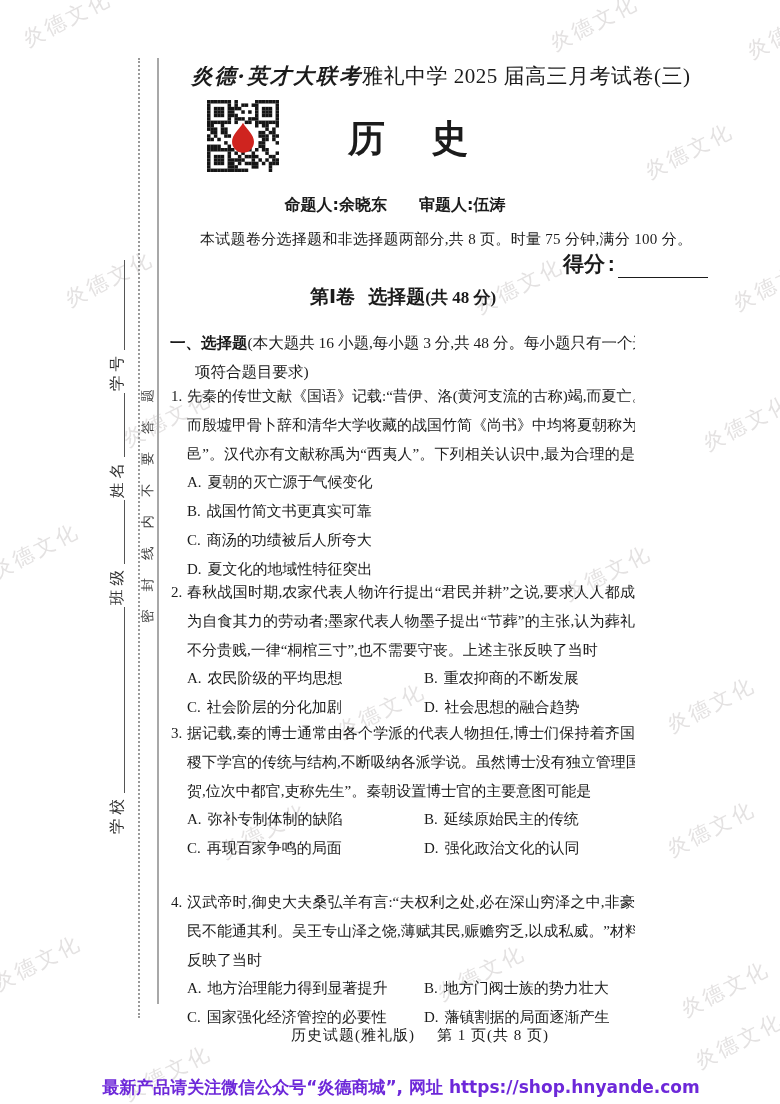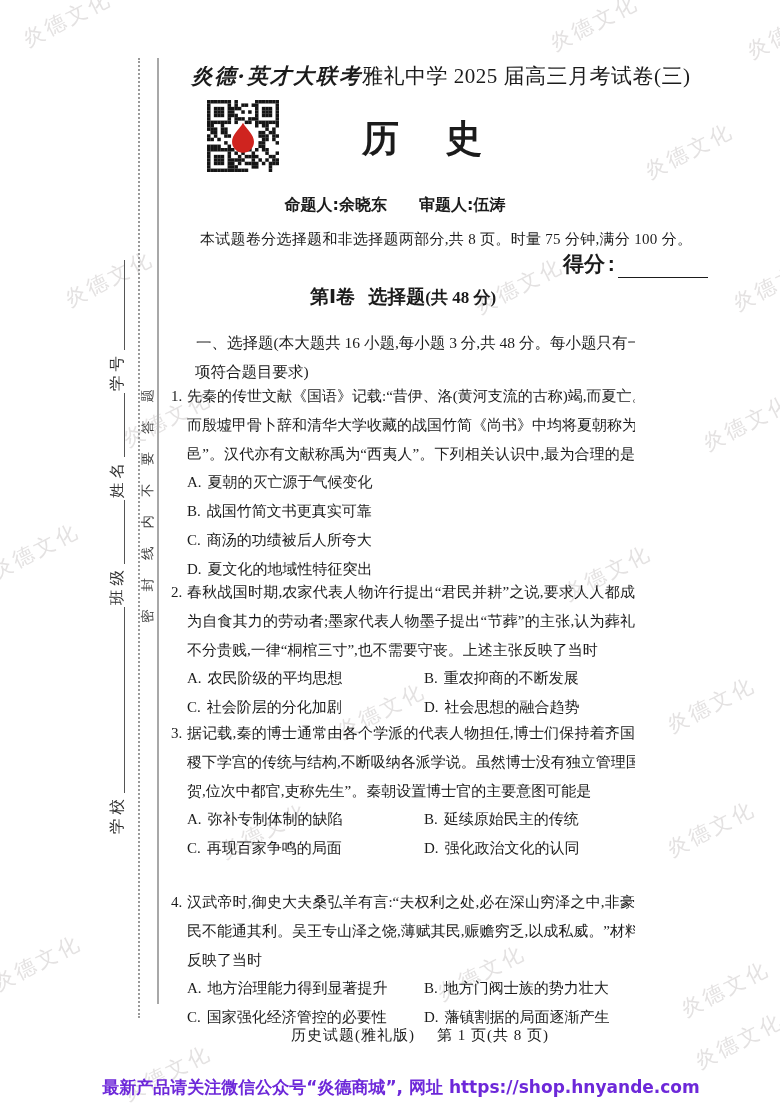--- a/index.html
+++ b/index.html
@@ -54,21 +54,21 @@
   .doc-title .brand {
     font-weight:bold; font-style:italic; letter-spacing:2px;
     font-family:"DejaVu Serif",serif;
     margin-left:20px;
   }
   .doc-title .rest { letter-spacing:0.5px; }
 
   .qr { position:absolute; left:207px; top:100px; z-index:2; }
 
   .subject {
-    position:absolute; top:114px; left:445px; transform:translateX(-50%);
+    position:absolute; top:114px; left:431px; transform:translateX(-50%);
     font-size:37px; font-weight:bold; letter-spacing:46px; white-space:nowrap;
     font-family:Liberation Mono, monospace; z-index:2;
   }
 
   .examiners {
     position:absolute; top:195px; left:395px; transform:translateX(-50%);
     display:flex; gap:32px; font-weight:bold; font-size:16px; white-space:nowrap;
     font-family:"DejaVu Sans","Liberation Sans",sans-serif; z-index:2;
   }
 
@@ -95,23 +95,22 @@
     font-weight:600; font-size:17px;
     font-family:"Liberation Serif","DejaVu Serif",serif;
   }
 
   
   .textline { height:28.8px; line-height:28.8px; white-space:nowrap; overflow:hidden; }
   .fill { text-align:justify; text-align-last:justify; }
 
   .intro { position:absolute; left:170px; top:329px; width:465px; font-size:15.5px; z-index:2; }
   .intro .bold {
-    font-weight:normal;
+    font-weight:bold;
     font-family:"DejaVu Sans","Liberation Sans",sans-serif;
-    margin-left:26px;
   }
   .intro .l2 { padding-left:25px; }
 
   .question { position:absolute; left:170px; width:465px; font-size:15px; z-index:2; }
   .q-line { position:relative; padding-left:17px; }
   .q-num  { position:absolute; left:1px; top:0; }
   .opt-line { padding-left:17px; }
   .opt-row { display:flex; padding-left:17px; }
   .opt-cell { width:237px; white-space:nowrap; }
   .opt-cell:last-child { flex:1; }

